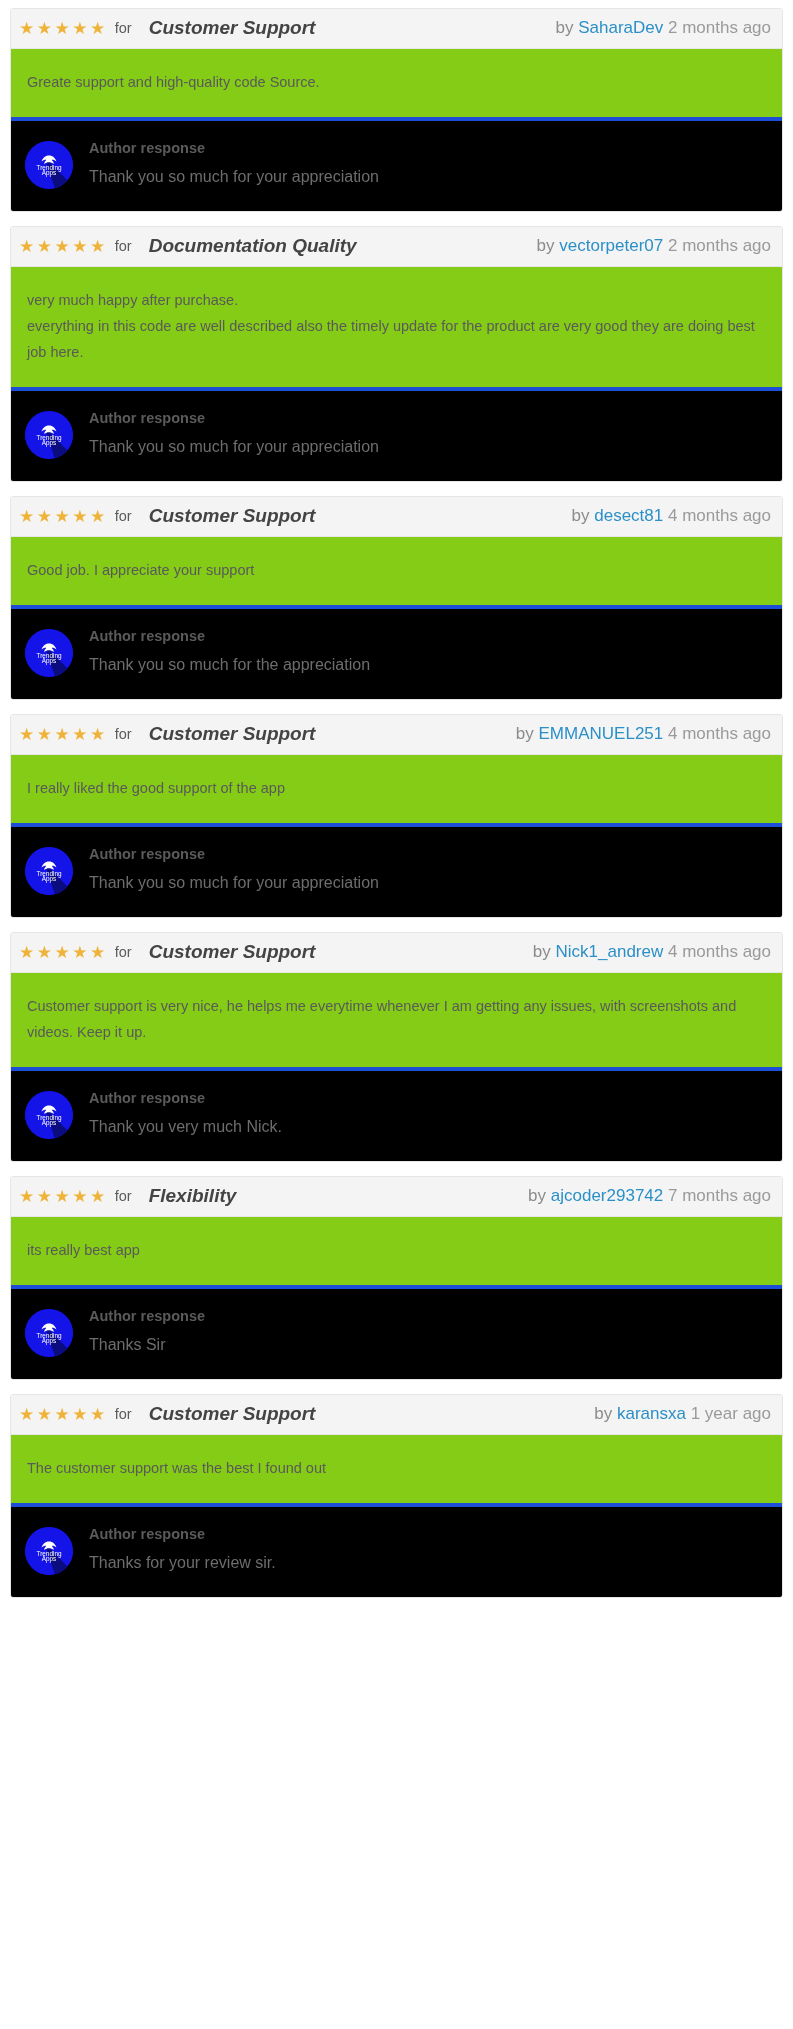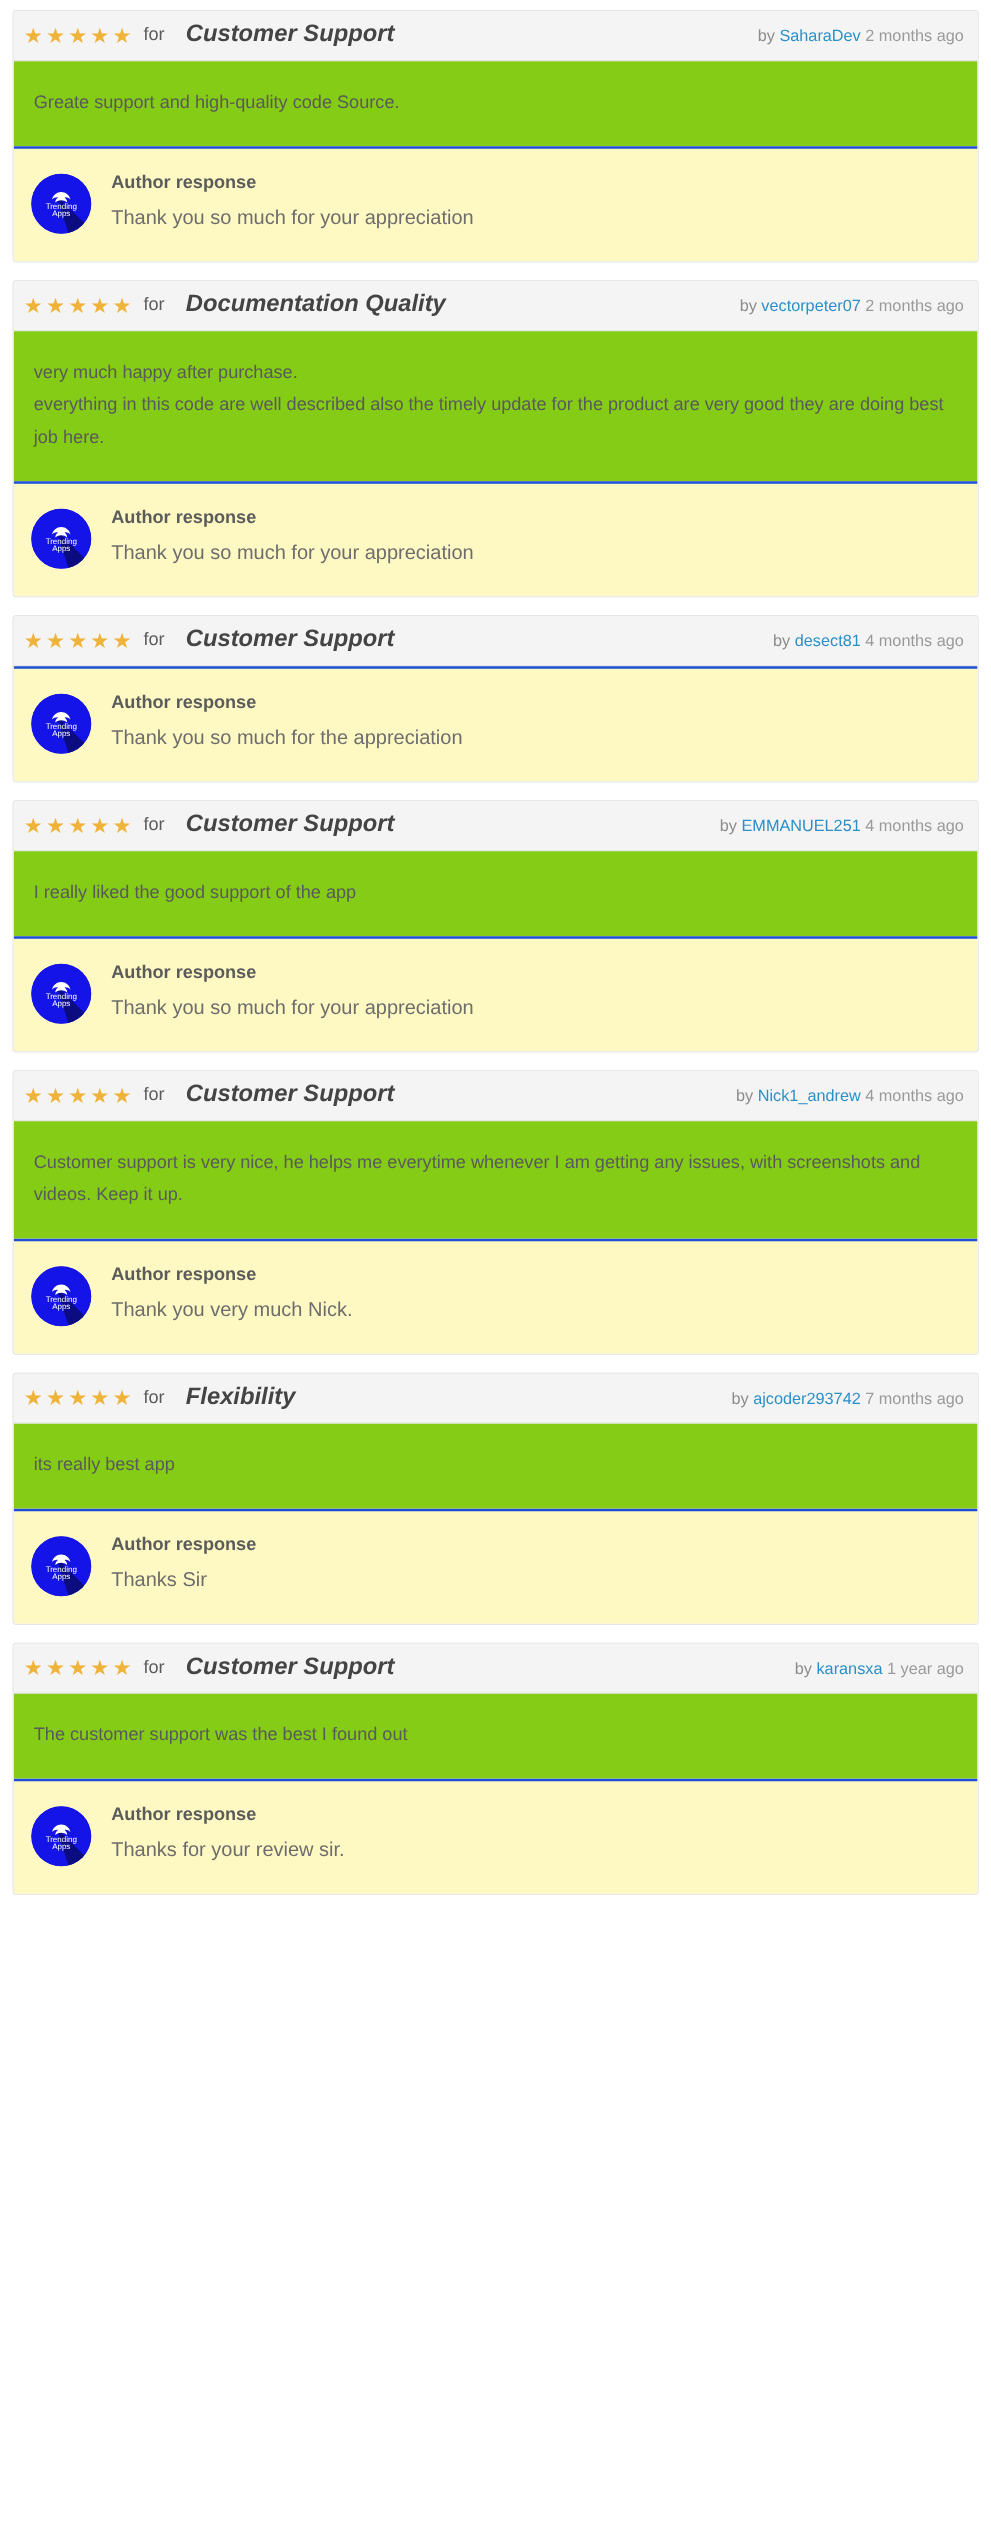--- a/index.html
+++ b/index.html
@@ -51,21 +51,21 @@
     font-size: 14.5px;
     margin-right: 17px;
   }
   .category {
     color: #444444;
     font-size: 19px;
     font-weight: bold;
     font-style: italic;
   }
   .header-right {
-    font-size: 13px;
+    font-size: 17px;
     color: #999999;
     white-space: nowrap;
   }
   .by-word { color: #8c8c8c; }
   .author-link {
     color: #2b8fc8;
     text-decoration: none;
   }
   .time-ago { color: #9a9a9a; }
   .review-body {
@@ -73,22 +73,22 @@
     padding: 20px 16px 22px 16px;
     min-height: 64px;
   }
   .review-body p {
     margin: 0;
     color: #5a5a5a;
     font-size: 14.5px;
     line-height: 26px;
   }
   .author-response {
-    background: #fef9c3;
-    border-top: 2px solid #1d4ed8;
+    background: #000000;
+    border-top: 4px solid #1d4ed8;
     display: flex;
     align-items: flex-start;
     padding: 18px 16px 22px 14px;
   }
   .avatar {
     position: relative;
     width: 48px;
     height: 48px;
     flex: 0 0 48px;
     border-radius: 50%;
@@ -193,20 +193,23 @@
             <span>★</span>
             <span>★</span>
             <span>★</span>
             <span>★</span>
           </span>
           <span class="for-word">for</span>
           <span class="category">Customer Support</span>
         </div>
         <div class="header-right"><span class="by-word">by</span> <a class="author-link" href="#">desect81</a> <span class="time-ago">4 months ago</span></div>
       </div>
+      <div class="review-body">
+        <p>Good job. I appreciate your support</p>
+      </div>
       <div class="author-response">
         <div class="avatar">
           <svg viewBox="0 0 48 48" aria-hidden="true">
             <circle cx="24" cy="24" r="24" fill="#1414e8"></circle>
             <path d="M20 17 L48 45 L48 48 L30 48 Z" fill="#0a0a6e" opacity="0.85"></path>
             <path d="M24 14.5 C20.3 14.5 17.4 17.1 16.6 20.6 C18.0 19.3 19.7 18.6 21.3 18.9 C19.9 20.1 19.1 21.6 19.3 23.0 C20.6 21.8 22.2 21.2 24 21.2 C25.8 21.2 27.4 21.8 28.7 23.0 C28.9 21.6 28.1 20.1 26.7 18.9 C28.3 18.6 30.0 19.3 31.4 20.6 C30.6 17.1 27.7 14.5 24 14.5 Z" fill="#ffffff"></path>
             <text x="24" y="28.6" font-family="Liberation Sans, sans-serif" font-size="6.4" fill="#ffffff" text-anchor="middle">Trending</text>
             <text x="24" y="34.2" font-family="Liberation Sans, sans-serif" font-size="6.4" fill="#ffffff" text-anchor="middle">Apps</text>
           </svg>
         </div>

